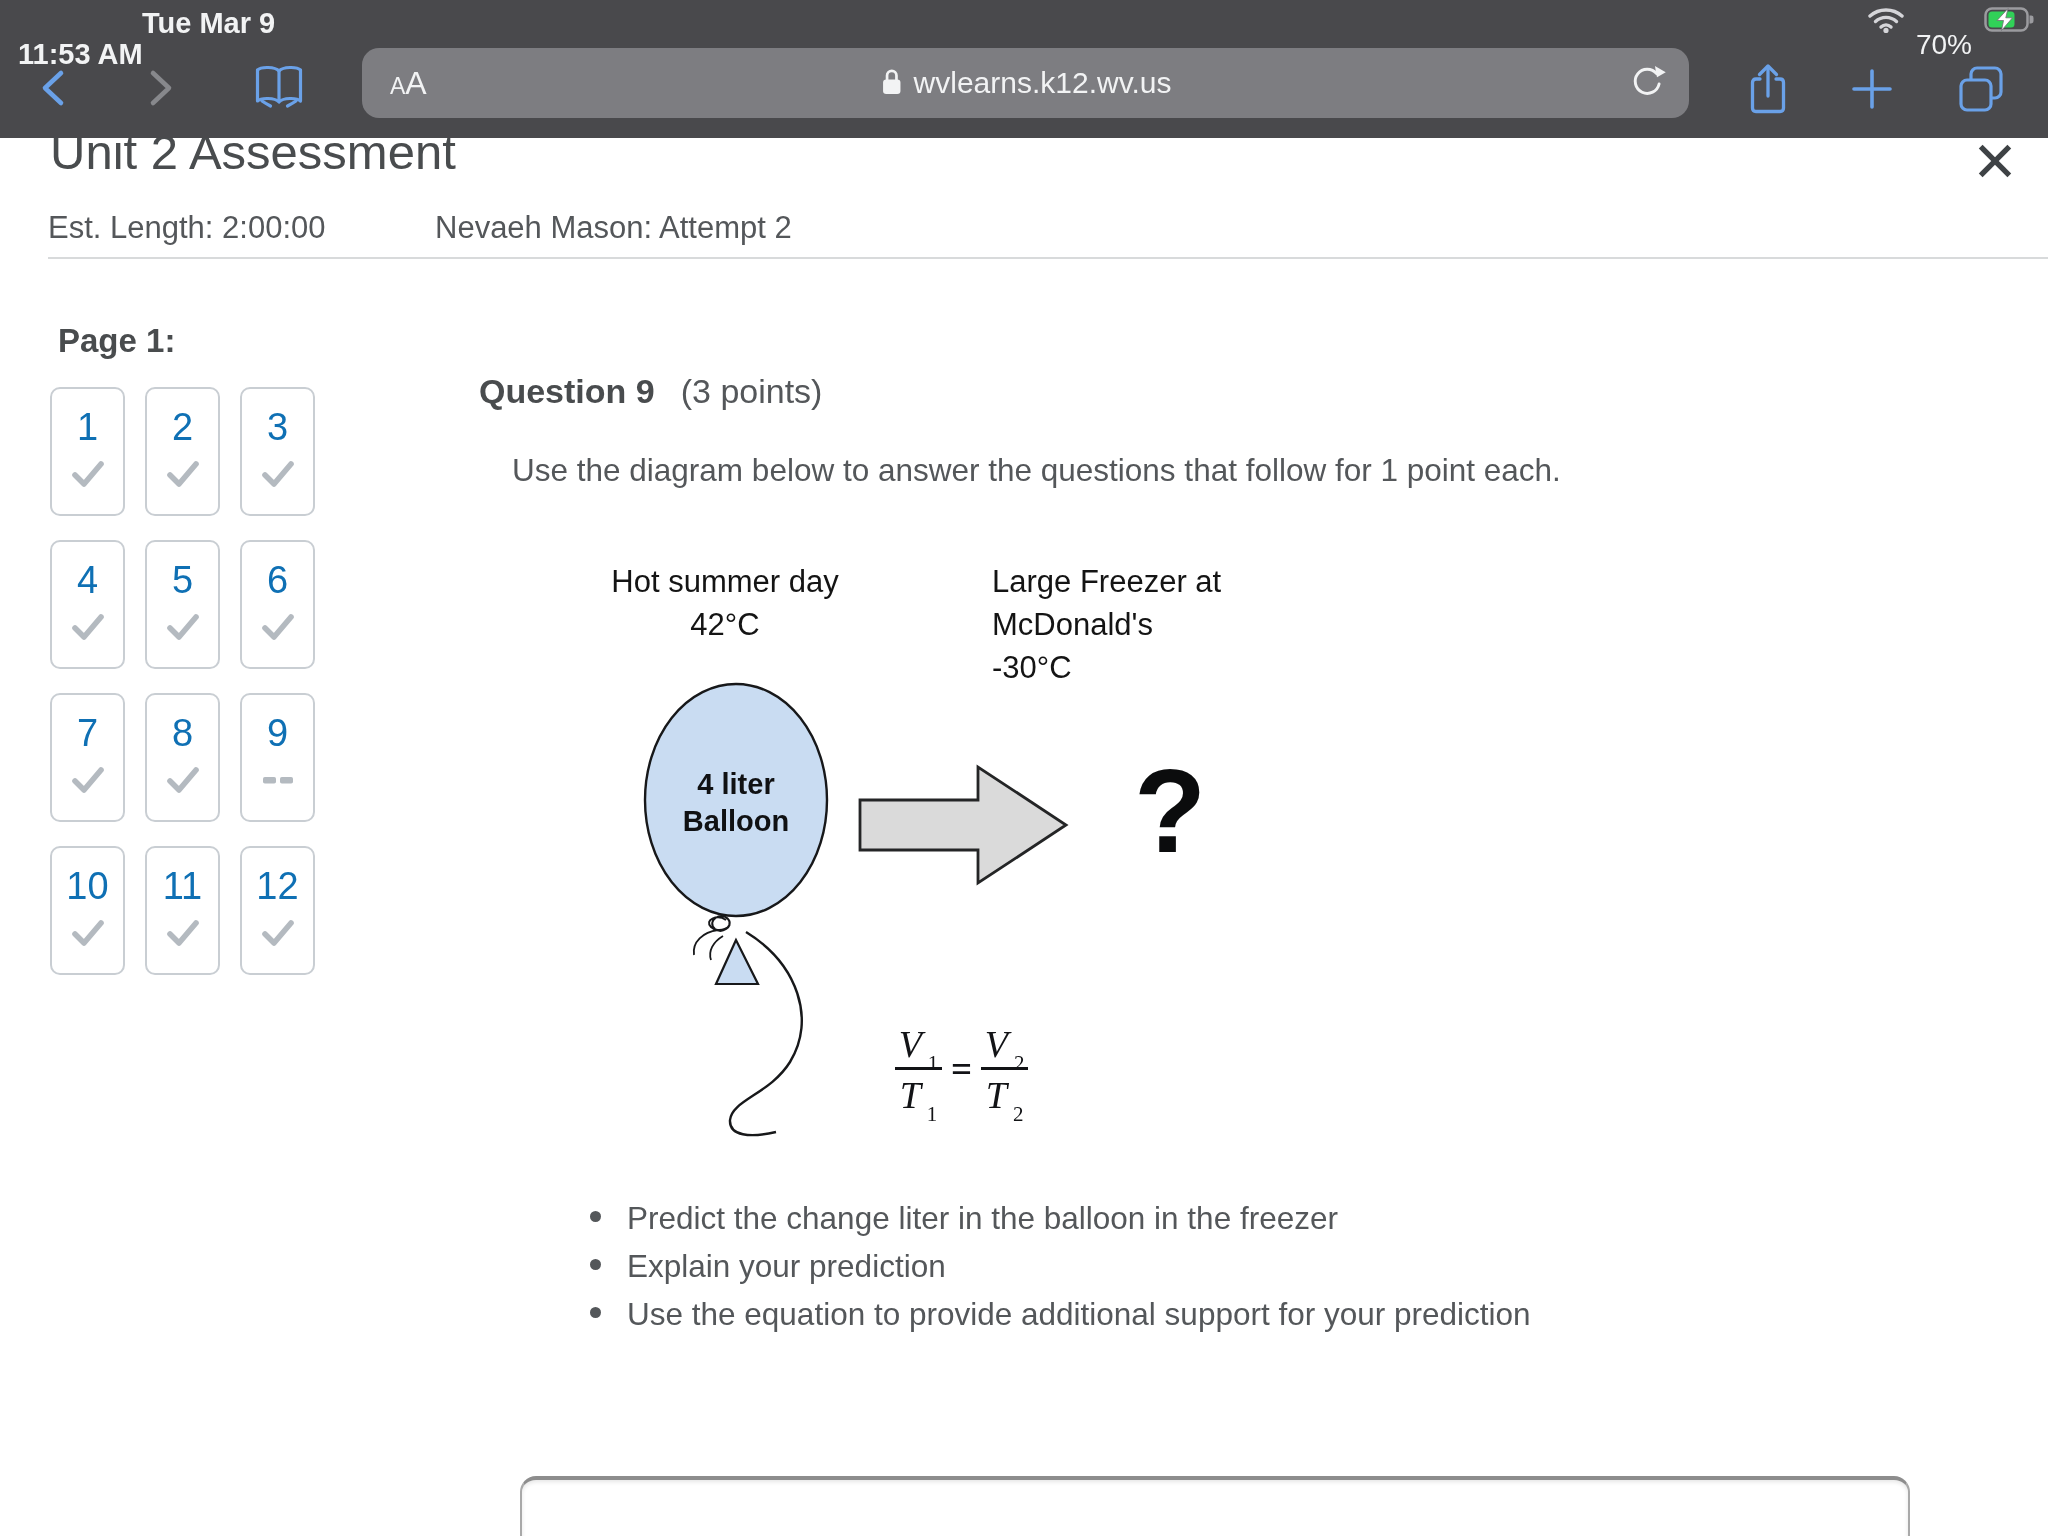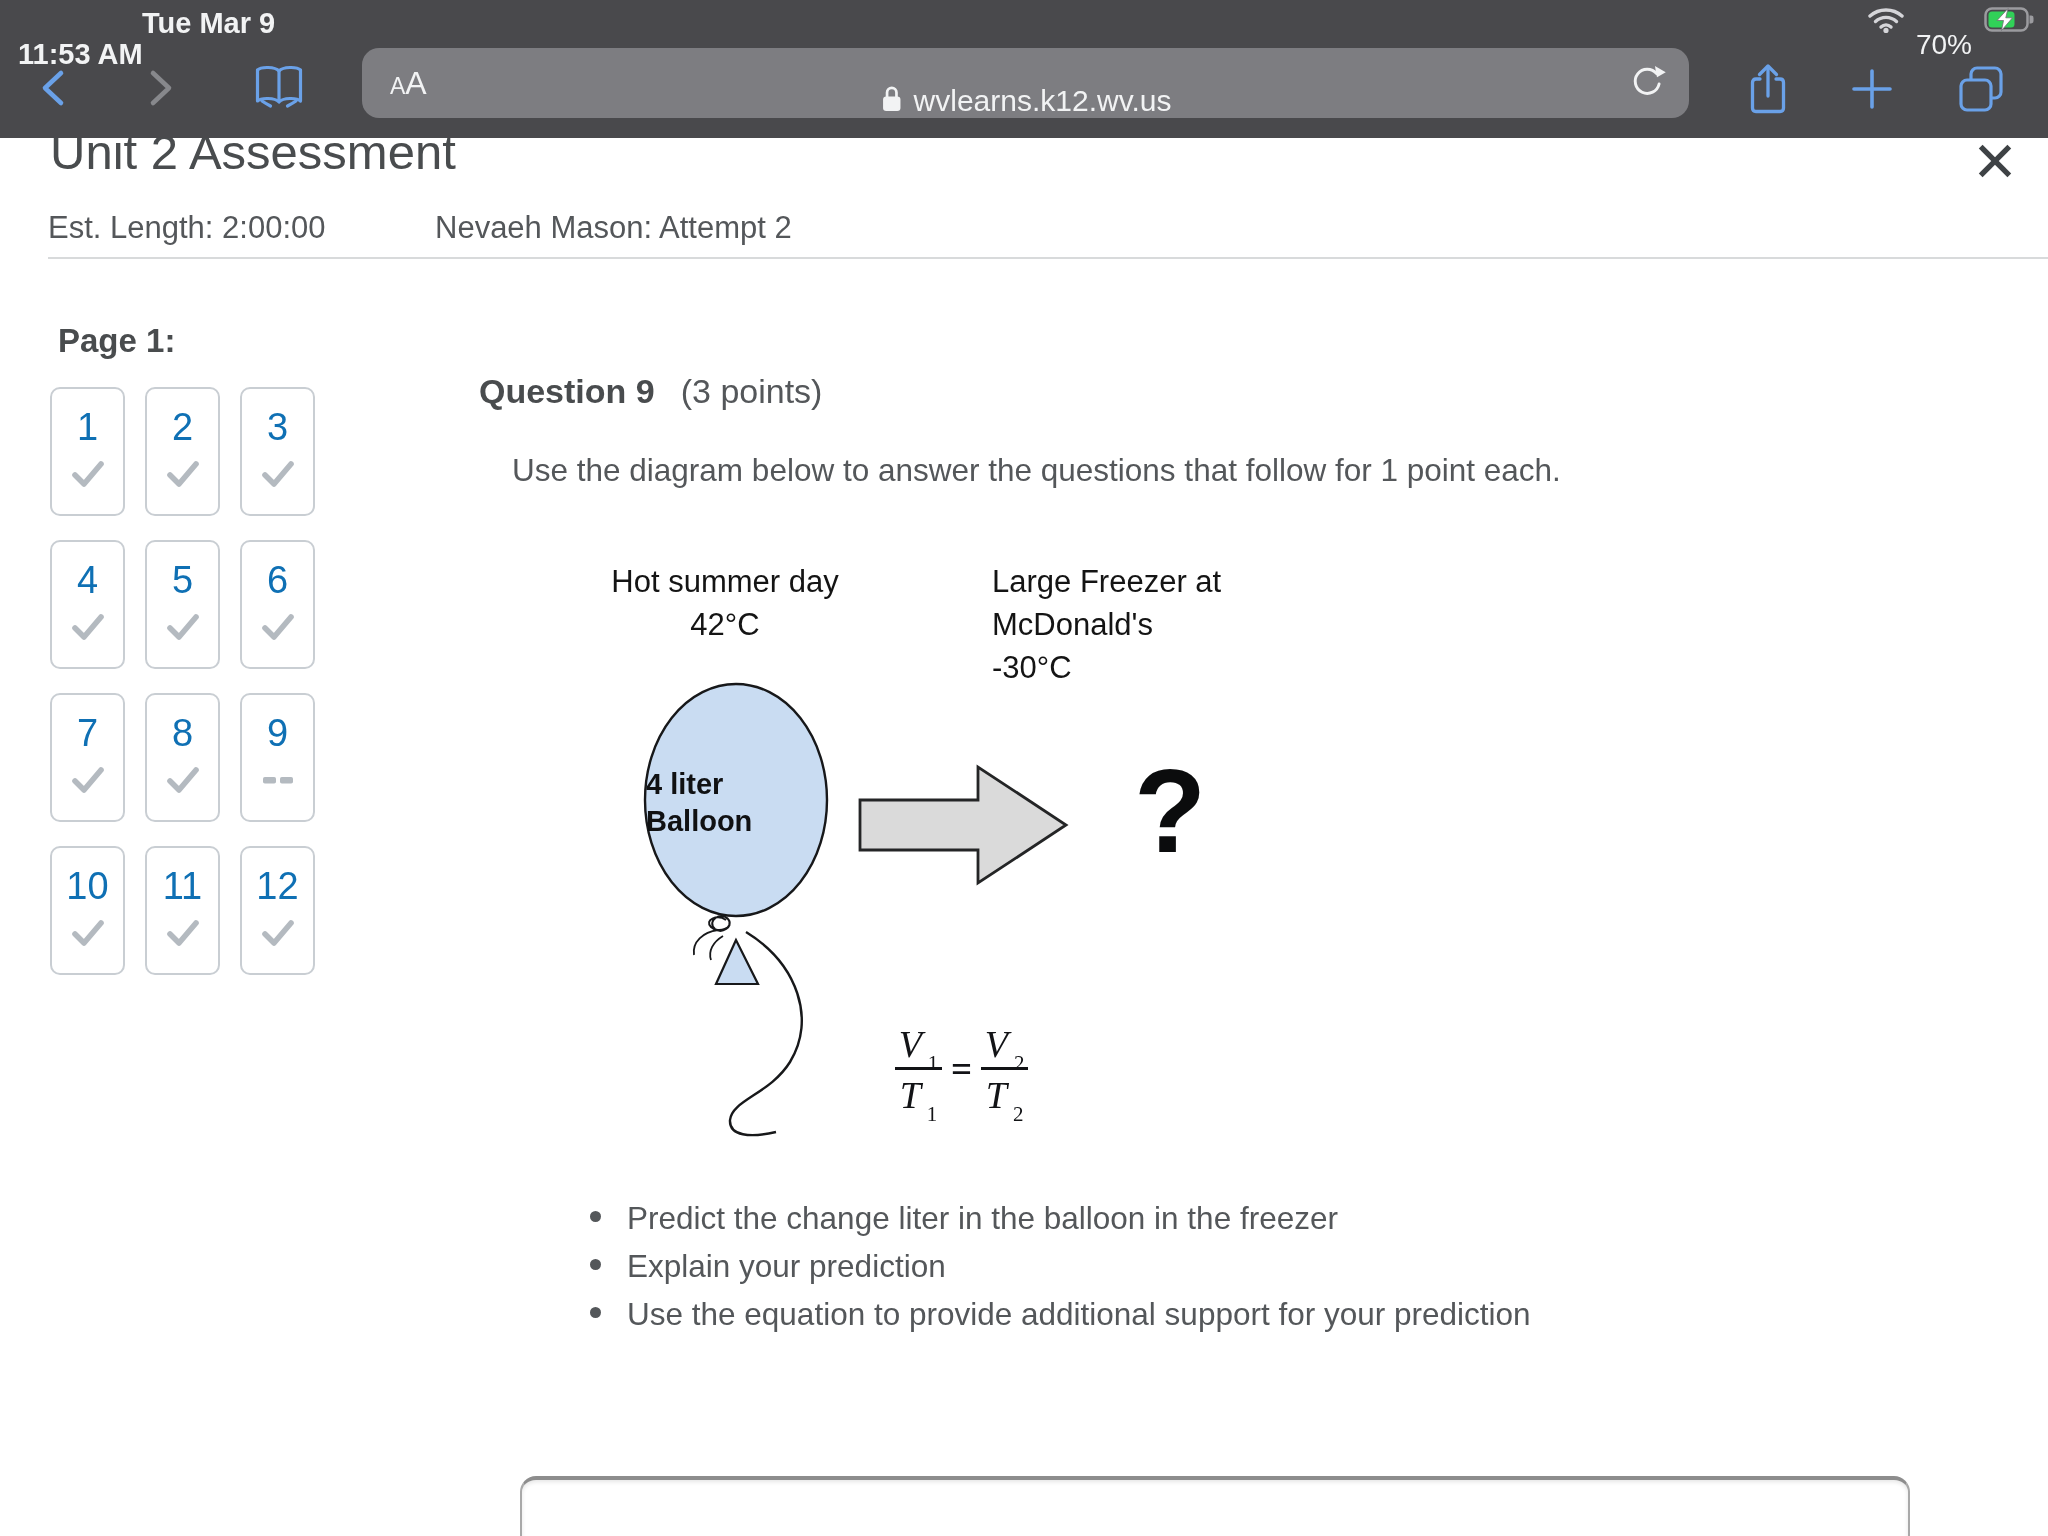--- a/index.html
+++ b/index.html
@@ -18,21 +18,21 @@
   .chrome{position:absolute;top:0;left:0;width:2048px;height:138px;background:var(--chrome-bg);z-index:30;}
   .sb-time{position:absolute;left:18px;top:7px;font-size:29px;font-weight:600;color:var(--chrome-text);margin-top:31px;}
   .sb-date{position:absolute;left:142px;top:7px;font-size:29px;font-weight:600;color:var(--chrome-text);}
   .sb-right{position:absolute;right:14px;top:5px;height:32px;display:flex;align-items:center;gap:12px;}
   .sb-batt-label{font-size:28px;font-weight:500;color:var(--chrome-text);margin-top:48px;}
   .tb-icon{position:absolute;}
   .url-field{position:absolute;left:362px;top:48px;width:1327px;height:70px;border-radius:17px;background:var(--chrome-field);}
   .reader-btn{position:absolute;left:0;top:0;height:70px;padding-left:28px;display:flex;align-items:center;color:var(--chrome-text);cursor:pointer;}
   .reader-a-small{font-size:23px;line-height:23px;transform:translateY(3px);}
   .reader-a-large{font-size:32px;line-height:32px;}
-  .addr{position:absolute;left:50%;top:0;height:70px;transform:translateX(-50%);display:flex;align-items:flex-end;gap:11px;}
+  .addr{position:absolute;left:50%;top:0;height:70px;transform:translateX(-50%);display:flex;align-items:center;gap:11px;}
   .addr-text{font-size:30px;color:var(--chrome-text);white-space:nowrap;}
   .reload{position:absolute;right:22px;top:16px;cursor:pointer;}
 
   
   .doc-title{position:absolute;left:50px;top:126px;font-size:49px;line-height:52px;font-weight:500;color:var(--text-dark);z-index:1;}
   .close-x{position:absolute;left:1974px;top:140px;cursor:pointer;z-index:2;}
   .meta-length{position:absolute;left:48px;top:210px;font-size:31px;color:var(--text-body);}
   .meta-attempt{position:absolute;left:435px;top:210px;font-size:31px;color:var(--text-body);}
   .hr{position:absolute;left:48px;right:0;top:257px;height:2px;background:var(--divider);}
 
@@ -47,21 +47,21 @@
   
   .q-head{position:absolute;left:479px;top:370px;font-size:34px;line-height:42px;}
   .q-head .q-title{font-weight:700;color:var(--text-dark);}
   .q-head .q-points{font-weight:400;color:var(--text-body);margin-left:26px;}
   .q-prompt{position:absolute;left:512px;top:452px;font-size:31.5px;color:var(--text-body);}
 
   
   .cond-left{position:absolute;left:565px;top:560px;width:320px;text-align:center;font-size:31px;line-height:43px;color:var(--ink);}
   .cond-right{position:absolute;left:992px;top:560px;width:320px;text-align:left;font-size:31px;line-height:43px;color:var(--ink);}
   .balloon-svg{position:absolute;left:630px;top:668px;}
-  .balloon-label{position:absolute;left:646px;top:766px;width:180px;text-align:left;font-weight:700;font-size:29px;line-height:37px;color:#101113;}
+  .balloon-label{position:absolute;left:646px;top:766px;width:180px;text-align:center;font-weight:700;font-size:29px;line-height:37px;color:#101113;}
   .arrow-svg{position:absolute;left:850px;top:755px;}
   .qmark{position:absolute;left:1122px;top:744px;width:96px;text-align:center;font-size:118px;line-height:134px;font-weight:700;color:#0b0c0d;}
 
   .equation{position:absolute;left:895px;top:1022px;display:flex;align-items:center;gap:9px;font-family:"Liberation Serif","DejaVu Serif",serif;color:#121316;}
   .frac{display:flex;flex-direction:column;align-items:center;}
   .fline{display:flex;align-items:baseline;font-style:italic;font-size:38px;height:44px;}
   .fsub{font-size:21px;font-style:normal;transform:translateY(13px);margin-left:6px;}
   .fbar{width:47px;height:3px;background:#121316;margin:1px 0 3px 0;}
   .rel{font-size:37px;font-weight:700;}
 

